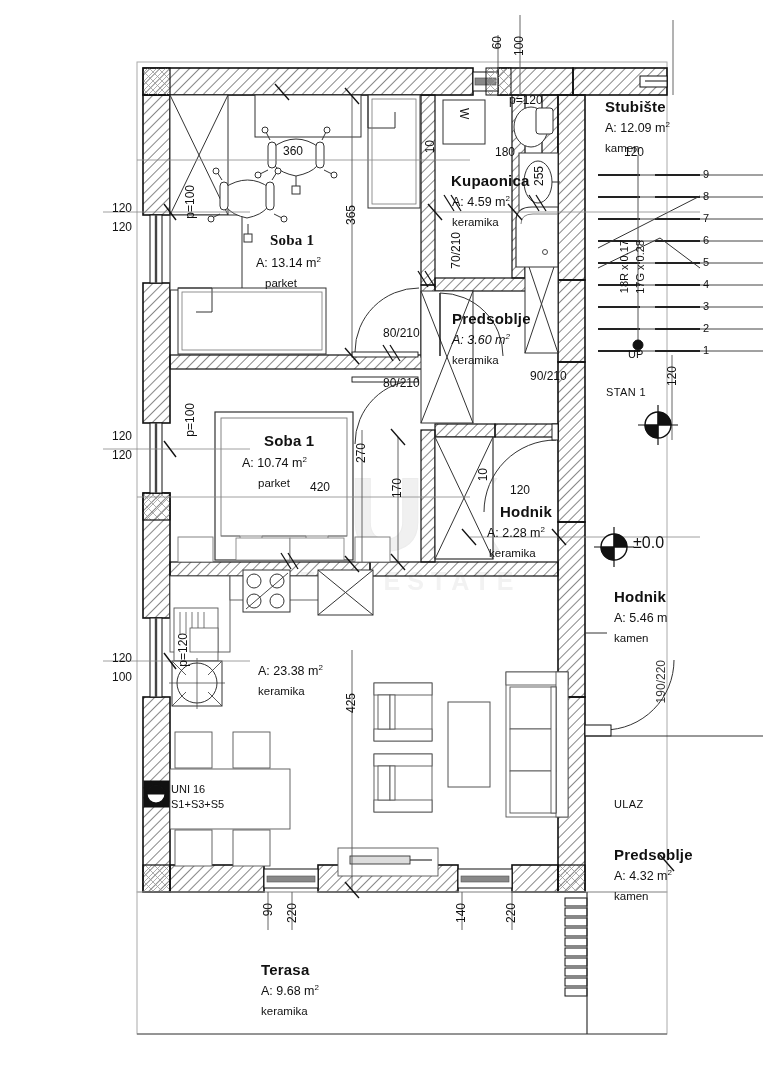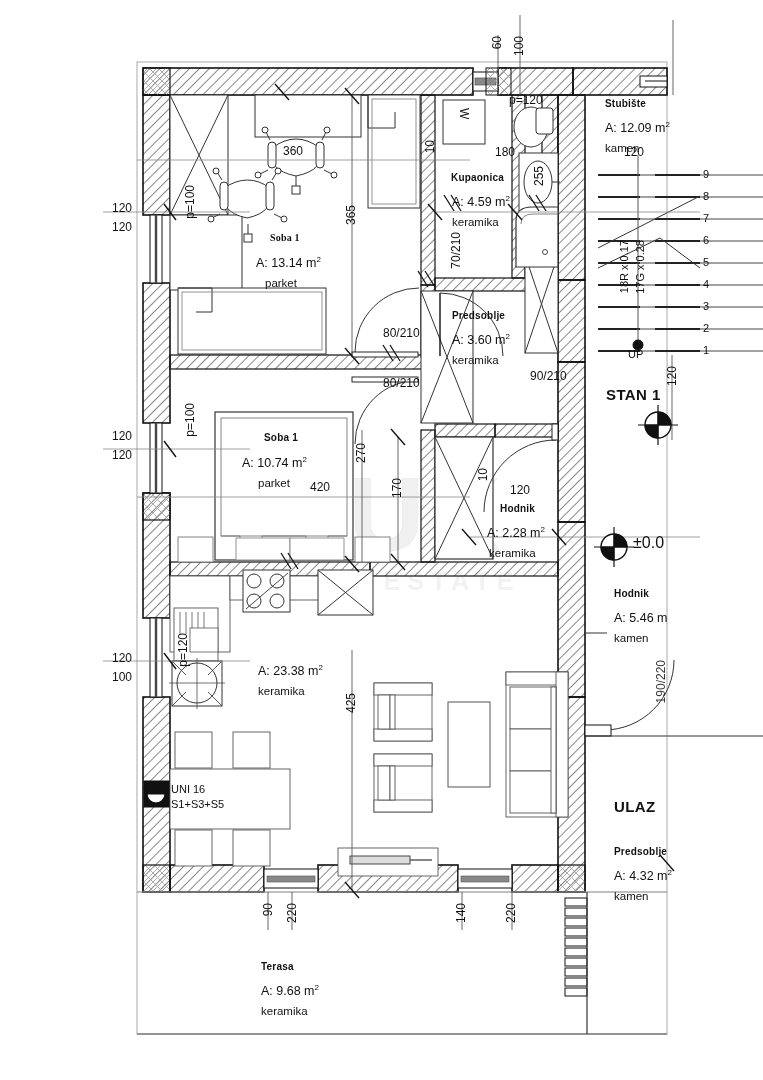--- a/index.html
+++ b/index.html
@@ -9,29 +9,29 @@
     color:#111;
   }
   #page{
     position:relative;
     width:763px;
     height:1080px;
     background:#fff;
     overflow:hidden;
   }
   .lbl{position:absolute;white-space:nowrap;line-height:1.15;}
-  .room-name{font-weight:bold;font-size:10px;letter-spacing:.2px;}
+  .room-name{font-weight:bold;font-size:15px;letter-spacing:.2px;}
   .room-area{font-size:12.5px;}
   .room-fin{font-size:11.5px;}
   .sup{font-size:8px;vertical-align:super;}
   .dim{font-size:12px;color:#111;}
   .dim-s{font-size:11px;}
   .vert{writing-mode:vertical-rl;transform:rotate(180deg);}
   .vert2{writing-mode:vertical-rl;}
-  .big{font-weight:bold;font-size:15px;letter-spacing:.4px;}
+  .big{font-weight:normal;font-size:11px;letter-spacing:.4px;}
 
   
   #wm{
     position:absolute;left:268px;top:455px;width:430px;height:170px;
     pointer-events:none;user-select:none;
   }
   #wm .wm-dux{
     position:absolute;left:0;top:0;font-size:104px;font-weight:bold;
     color:#f0f0f0;letter-spacing:6px;font-family:"Liberation Sans",sans-serif;
     -webkit-text-stroke:1px #ececec;
@@ -441,21 +441,21 @@
 
   <div class="lbl room-name" style="left:264px;top:432px;">Soba 1</div>
   <div class="lbl room-area" style="left:242px;top:455px;"><span>A: 10.74</span>&nbsp;<span>m</span><span class="sup">2</span></div>
   <div class="lbl room-fin" style="left:258px;top:477px;">parket</div>
 
   <div class="lbl room-name" style="left:451px;top:172px;">Kupaonica</div>
   <div class="lbl room-area" style="left:452px;top:194px;"><span>A: 4.59</span>&nbsp;<span>m</span><span class="sup">2</span></div>
   <div class="lbl room-fin" style="left:452px;top:216px;">keramika</div>
 
   <div class="lbl room-name" style="left:452px;top:310px;">Predsoblje</div>
-  <div class="lbl room-area" style="left:452px;top:332px;"><span>A: 3.60</span>&nbsp;<span>m</span><span class="sup">2</span></div>
+  <div class="lbl room-area" style="left:452px;top:332px;font-style:italic;"><span>A: 3.60</span>&nbsp;<span>m</span><span class="sup">2</span></div>
   <div class="lbl room-fin" style="left:452px;top:354px;">keramika</div>
 
   <div class="lbl room-name" style="left:500px;top:503px;">Hodnik</div>
   <div class="lbl room-area" style="left:487px;top:525px;"><span>A: 2.28</span>&nbsp;<span>m</span><span class="sup">2</span></div>
   <div class="lbl room-fin" style="left:489px;top:547px;">keramika</div>
 
   <div class="lbl room-area" style="left:258px;top:663px;"><span>A: 23.38</span>&nbsp;<span>m</span><span class="sup">2</span></div>
   <div class="lbl room-fin" style="left:258px;top:685px;">keramika</div>
 
   <div class="lbl room-name" style="left:605px;top:98px;">Stubište</div>

